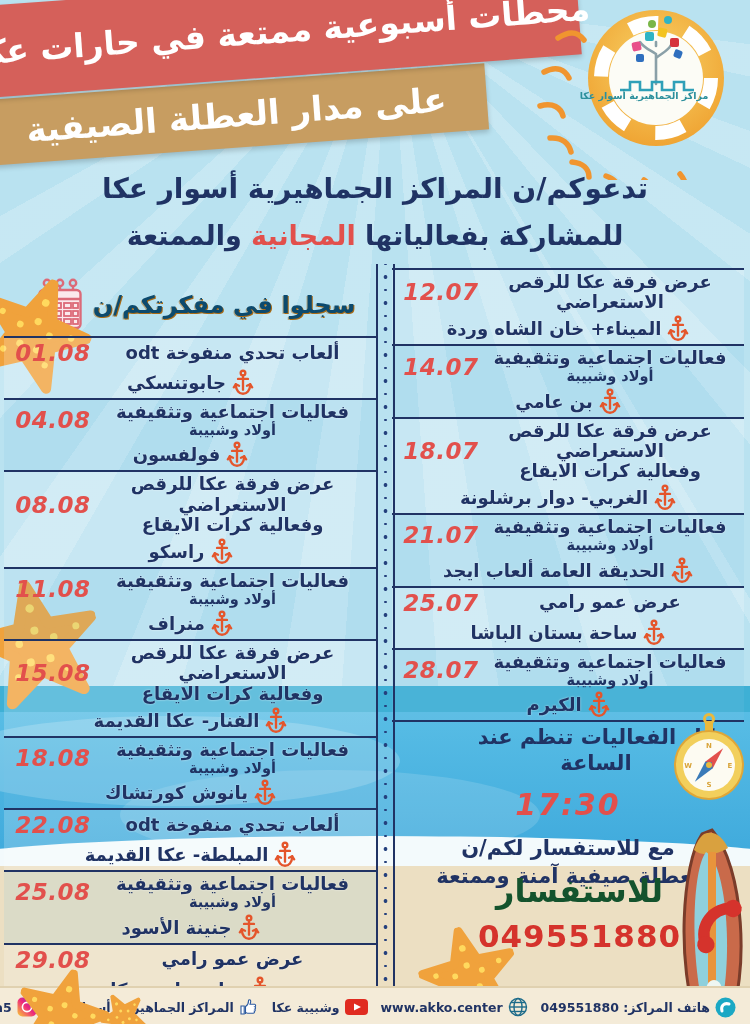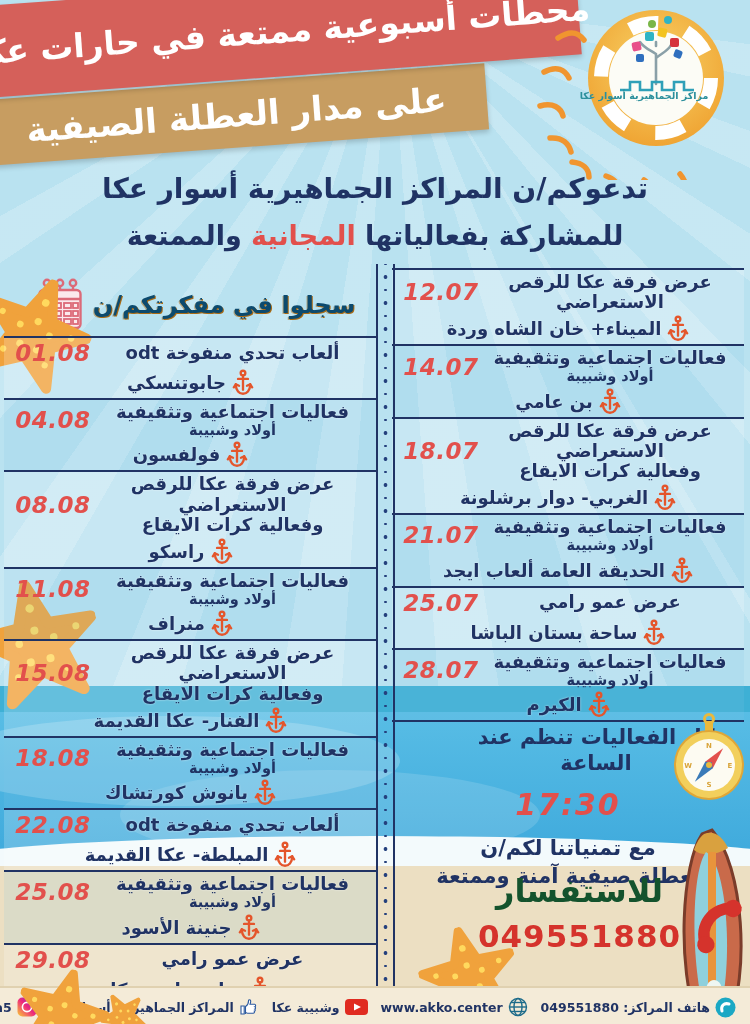--- a/index.html
+++ b/index.html
@@ -448,21 +448,21 @@
       <span class="event-location">ساحة بلدية عكا</span>
     </div>
   </div>
 </div>
   <div id="divider"></div>
 
   <div id="time-note">
     <div class="tn-line">كل الفعاليات تنظم عند الساعة</div>
     <div class="tn-time">17:30</div>
     <div class="tn-wish">
-      <div>مع تمنياتنا لكم/ن</div>
+      <div>مع للاستفسار لكم/ن</div>
       <div>بعطلة صيفية آمنة وممتعة</div>
     </div>
   </div>
   <svg id="compass" viewBox="0 0 74 92">
     <rect x="33" y="9" width="8" height="10" fill="#e9b93c"></rect>
     <circle cx="37" cy="7" r="4.5" fill="none" stroke="#e9b93c" stroke-width="3"></circle>
     <circle cx="37" cy="53" r="34" fill="#f2cf5c" stroke="#dfa637" stroke-width="2"></circle>
     <circle cx="37" cy="53" r="26" fill="#fdfbf2"></circle>
     <g fill="#d9a43a" font-family="DejaVu Sans, sans-serif" font-size="7" font-weight="bold" text-anchor="middle">
       <text x="37" y="36">N</text>

